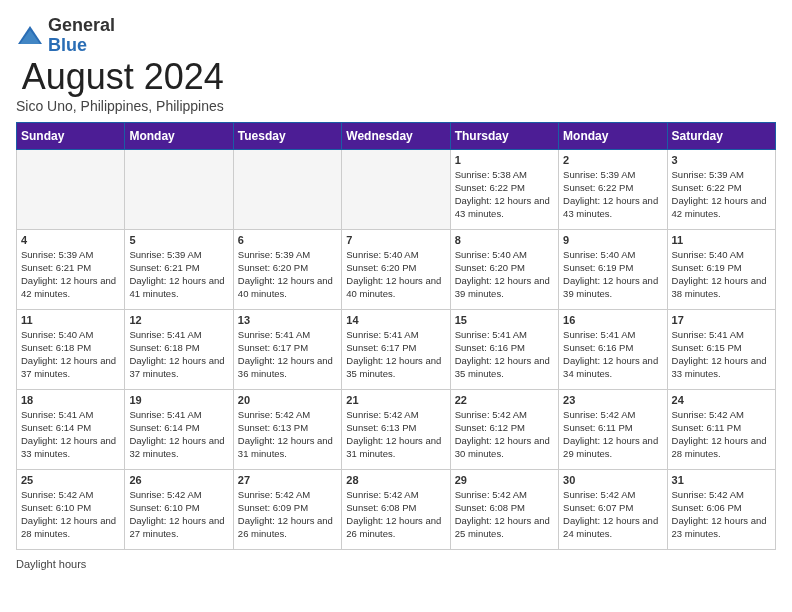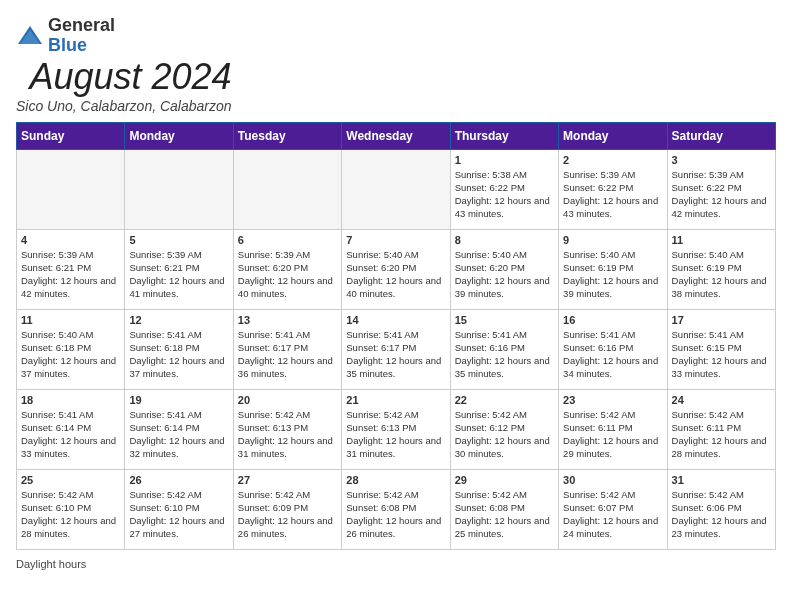--- a/index.html
+++ b/index.html
@@ -28,21 +28,20 @@
       line-height: 1.1;
     }
     .logo-general { color: #333; }
     .logo-blue { color: #2a6db5; }
     .logo-icon {
       width: 28px;
       height: 28px;
     }
     .title-block {
       text-align: right;
-      font-style: italic;
     }
     .month-title {
       font-size: 36px;
       font-weight: 300;
       color: #222;
     }
     .subtitle {
       font-size: 14px;
       color: #444;
     }
@@ -97,21 +96,21 @@
       <polygon points="14,4 26,22 2,22" fill="#2a6db5"></polygon>
       <polygon points="14,8 24,22 4,22" fill="#5a9fd4" opacity="0.5"></polygon>
     </svg>
     <div class="logo-text">
       <div class="logo-general">General</div>
       <div class="logo-blue">Blue</div>
     </div>
   </div>
   <div class="title-block">
     <div class="month-title">August 2024</div>
-    <div class="subtitle">Sico Uno, Calabarzon, Calabarzon</div>
+    <div class="subtitle">Sico Uno, Philippines, Philippines</div>
   </div>
 </div>
 
 <table>
   <thead>
     <tr>
     <th>Sunday</th>
         <th>Monday</th>
         <th>Tuesday</th>
         <th>Wednesday</th>

